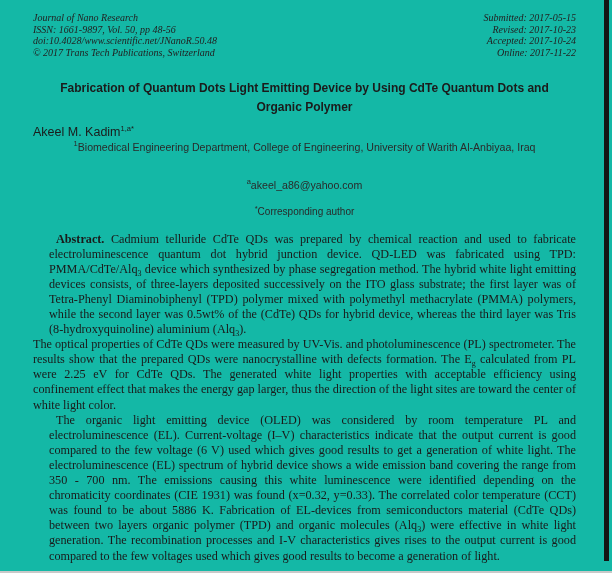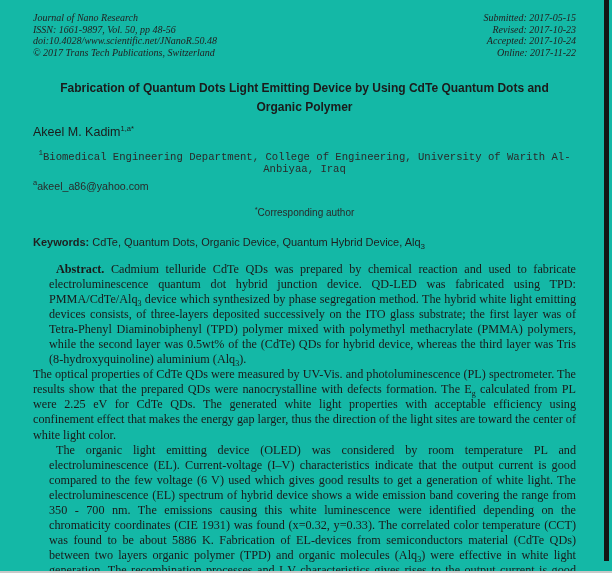--- a/index.html
+++ b/index.html
@@ -25,26 +25,26 @@
     font-family:"Liberation Sans",sans-serif;font-weight:bold;
     font-size:12px;line-height:19px;text-align:center;
     margin:21px 14px 0 14px;color:#1b1b1b;
   }
   .author{
     text-align:left;font-family:"Liberation Sans",sans-serif;
     font-size:12.5px;margin-top:7px;color:#1b1b1b;
   }
   .author sup,.affil sup,.email sup,.corresp sup{font-size:7.5px;}
   .affil{
-    text-align:center;font-family:Liberation Mono, monospace;
-    font-size:10.6px;margin-top:10px;color:#2a2a2a;
+    text-align:center;font-family:Liberation Sans, sans-serif;
+    font-size:10.6px;color:#2a2a2a;
   }
   .email{
-    font-family:"Liberation Sans",sans-serif;
-    font-size:10.6px;margin-top:3px;color:#2a2a2a;
+    text-align:center;font-family:"Liberation Sans",sans-serif;
+    font-size:10.6px;margin-top:24px;color:#2a2a2a;
   }
   .corresp{
     text-align:center;font-family:"Liberation Sans",sans-serif;
     font-size:10px;margin-top:14px;color:#2a2a2a;
   }
   .keywords{
     font-family:"Liberation Sans",sans-serif;
     font-size:11px;margin-top:17px;color:#1f1f1f;
   }
   .abstract{
@@ -81,20 +81,19 @@
   <h1 class="title">Fabrication of Quantum Dots Light Emitting Device by Using CdTe Quantum Dots and Organic Polymer</h1>
 
   <div class="author"><span>Akeel M. Kadim</span><sup>1,a*</sup></div>
 
   <div class="affil"><sup>1</sup><span>Biomedical Engineering Department, College of Engineering, University of Warith Al-Anbiyaa, Iraq</span></div>
 
   <div class="email"><sup>a</sup><span>akeel_a86@yahoo.com</span></div>
 
   <div class="corresp"><sup>*</sup><span>Corresponding author</span></div>
 
-  <div class="keywords"><span style="font-weight: bold;">Keywords:</span><span> CdTe, Quantum Dots, Organic Device, Quantum Hybrid Device, Alq</span><sub>3</sub></div>
 
   <div class="abstract">
     <p class="indent"><span style="font-weight: bold;">Abstract.</span><span> Cadmium telluride CdTe QDs was prepared by chemical reaction and used to fabricate electroluminescence quantum dot hybrid junction device. QD-LED was fabricated using TPD: PMMA/CdTe/Alq</span><sub>3</sub><span> device which synthesized by phase segregation method. The hybrid white light emitting devices consists, of three-layers deposited successively on the ITO glass substrate; the first layer was of Tetra-Phenyl Diaminobiphenyl (TPD) polymer mixed with polymethyl methacrylate (PMMA) polymers, while the second layer was 0.5wt% of the (CdTe) QDs for hybrid device, whereas the third layer was Tris (8-hydroxyquinoline) aluminium (Alq</span><sub>3</sub><span>).</span></p>
     <p><span>The optical properties of CdTe QDs were measured by UV-Vis. and photoluminescence (PL) spectrometer. The results show that the prepared QDs were nanocrystalline with defects formation. The E</span><sub>g</sub><span> calculated from PL were 2.25 eV for CdTe QDs. The generated white light properties with acceptable efficiency using confinement effect that makes the energy gap larger, thus the direction of the light sites are toward the center of white light color.</span></p>
     <p class="indent"><span>The organic light emitting device (OLED) was considered by room temperature PL and electroluminescence (EL). Current-voltage (I–V) characteristics indicate that the output current is good compared to the few voltage (6 V) used which gives good results to get a generation of white light. The electroluminescence (EL) spectrum of hybrid device shows a wide emission band covering the range from 350 - 700 nm. The emissions causing this white luminescence were identified depending on the chromaticity coordinates (CIE 1931) was found (x=0.32, y=0.33). The correlated color temperature (CCT) was found to be about 5886 K. Fabrication of EL-devices from semiconductors material (CdTe QDs) between two layers organic polymer (TPD) and organic molecules (Alq</span><sub>3</sub><span>) were effective in white light generation. The recombination processes and I-V characteristics gives rises to the output current is good compared to the few voltages used which gives good results to become a generation of light.</span></p>
   </div>
 </div>
 
 </body></html>

